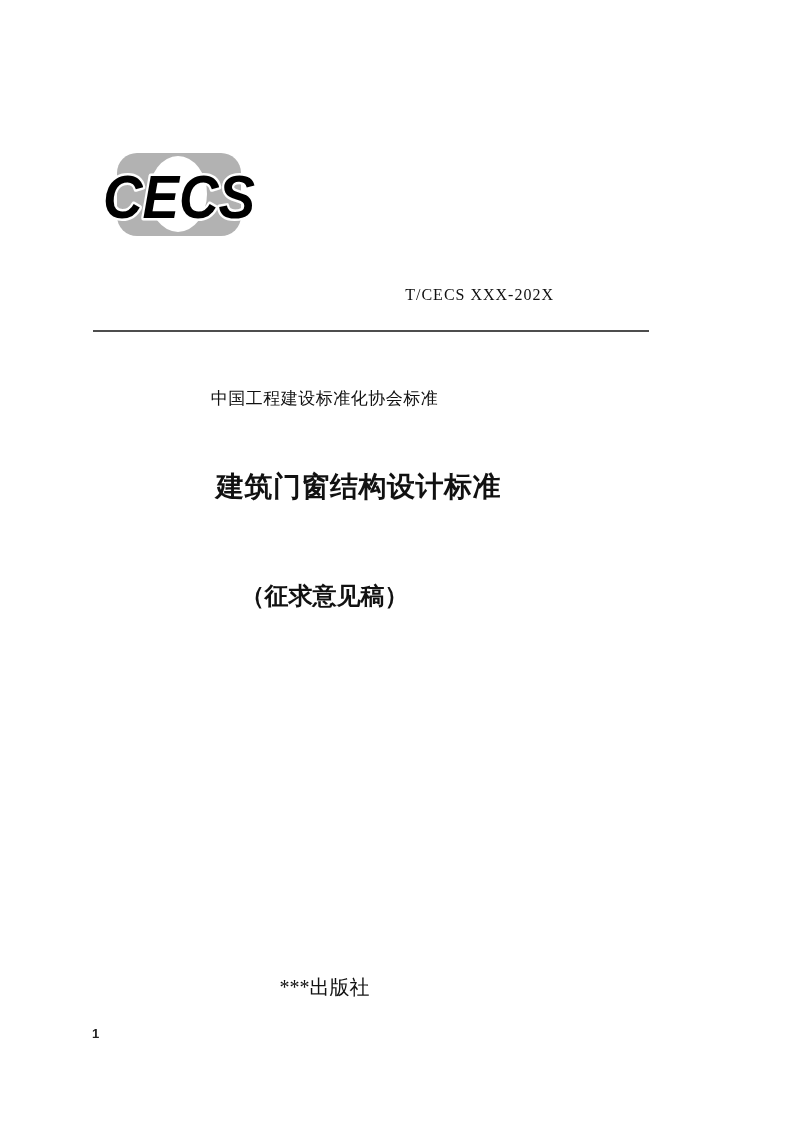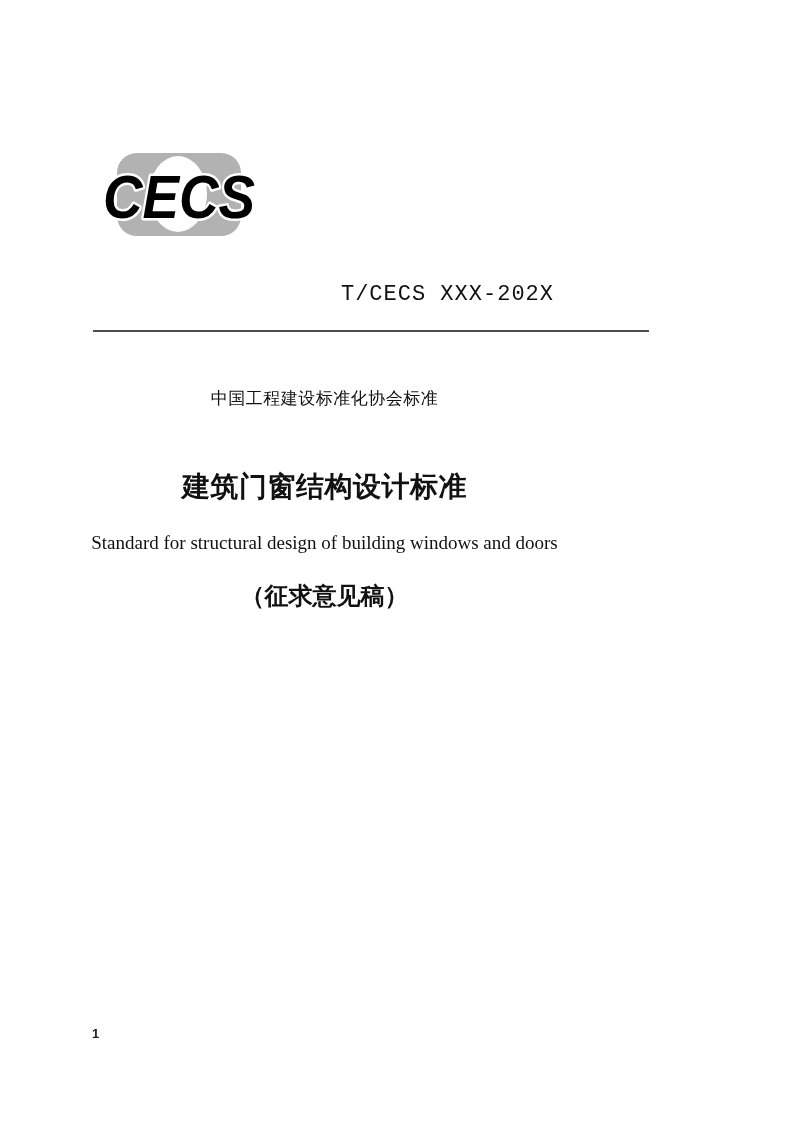--- a/index.html
+++ b/index.html
@@ -25,24 +25,24 @@
   }
   .logo-text {
     font-family: "Liberation Sans", sans-serif;
     font-weight: bold;
     font-style: italic;
   }
   .standard-number {
     position: absolute;
     top: 282px;
     right: 95px;
-    font-size: 22px;
+    font-size: 16px;
     line-height: 26px;
     letter-spacing: 1px;
-    font-family: Liberation Mono, monospace;
+    font-family: Liberation Serif, serif;
     white-space: nowrap;
   }
   .header-rule {
     position: absolute;
     left: 93px;
     top: 330px;
     width: 580px;
     height: 2px;
     background: #4d4d4d;
   }
@@ -60,20 +60,21 @@
     letter-spacing: 0.5px;
     font-family: "Liberation Serif", serif;
   }
   .document-title-cn {
     top: 470px;
     font-size: 28px;
     line-height: 34px;
     font-weight: bold;
     font-family: "Liberation Sans", sans-serif;
     letter-spacing: 0.5px;
+    margin-left: 34px;
   }
   .document-title-en {
     top: 531px;
     font-size: 19px;
     line-height: 24px;
     font-family: "Liberation Serif", serif;
   }
   .draft-note {
     top: 583px;
     font-size: 24px;
@@ -110,20 +111,20 @@
   </svg>
 
   <div class="standard-number">T/CECS XXX-202X</div>
 
   <div class="header-rule"></div>
 
   <div class="centered association-name">中国工程建设标准化协会标准</div>
 
   <div class="centered document-title-cn">建筑门窗结构设计标准</div>
 
-  <div class="centered document-title-en">Standard for structural design of building windows and doors</div>
 
   <div class="centered draft-note">（征求意见稿）</div>
 
+  <div class="centered publisher">***出版社</div>
 
   <div class="page-number">1</div>
 
 </div>
 
 </body></html>

